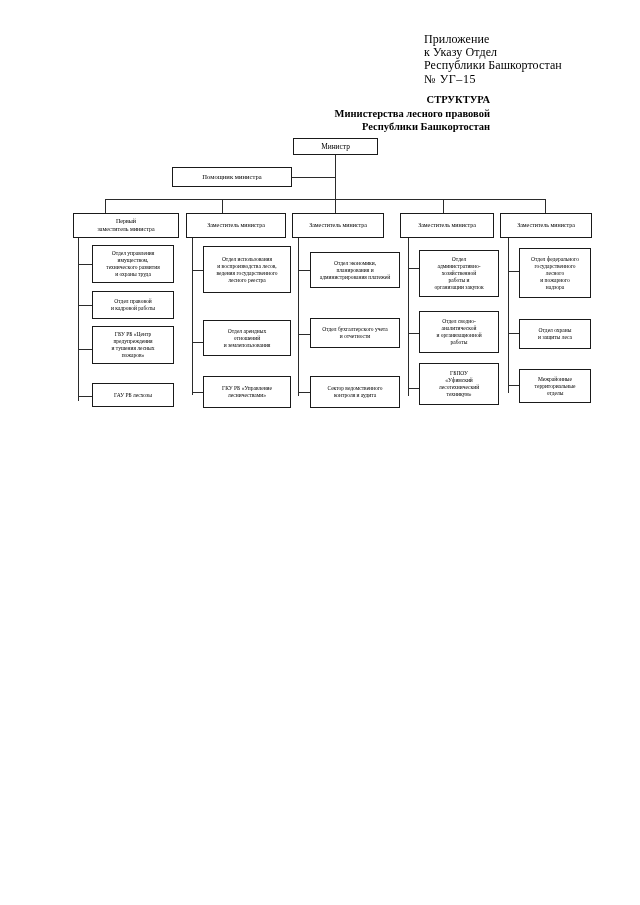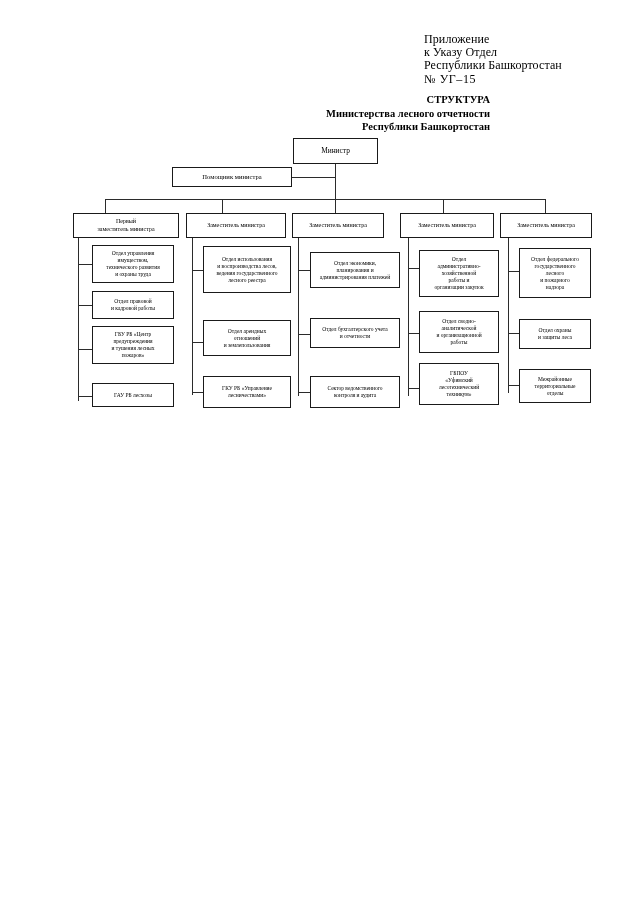--- a/index.html
+++ b/index.html
@@ -88,21 +88,21 @@
 
   <div class="appendix">
     <div>Приложение</div>
     <div>к Указу Отдел</div>
     <div>Республики Башкортостан</div>
     <div class="decree-no">№ УГ–15</div>
   </div>
 
   <div class="doc-title">
     <div>СТРУКТУРА</div>
-    <div>Министерства лесного отчетности</div>
+    <div>Министерства лесного правовой</div>
     <div>Республики Башкортостан</div>
   </div>
 
   <div class="ln v" style="left:335px; top:154px; height:45px;"></div>
 
   <div class="ln h" style="left:291px; top:177px; width:45px;"></div>
 
   <div class="ln h" style="left:105px; top:199px; width:440px;"></div>
 
   <div class="ln v" style="left:105px; top:199px; height:14px;"></div>
@@ -130,21 +130,21 @@
   <div class="ln v" style="left:408px; top:238px; height:158px;"></div>
   <div class="ln h" style="left:408px; top:268px; width:11px;"></div>
   <div class="ln h" style="left:408px; top:333px; width:11px;"></div>
   <div class="ln h" style="left:408px; top:388px; width:11px;"></div>
 
   <div class="ln v" style="left:508px; top:238px; height:155px;"></div>
   <div class="ln h" style="left:508px; top:271px; width:11px;"></div>
   <div class="ln h" style="left:508px; top:333px; width:11px;"></div>
   <div class="ln h" style="left:508px; top:385px; width:11px;"></div>
 
-  <div class="box lvl1" style="left:293px; top:138px; width:85px; height:26px;justify-content:center;">
+  <div class="box lvl1" style="left:293px; top:138px; width:85px; height:17px;justify-content:center;">
     <span>Министр</span>
   </div>
 
   <div class="box lvl2" style="left:172px; top:167px; width:120px; height:20px;">
     <span>Помощник министра</span>
   </div>
 
   <div class="box lvl3" style="left:73px; top:213px; width:106px; height:25px;">
     <span>Первый
 заместитель министра</span>

